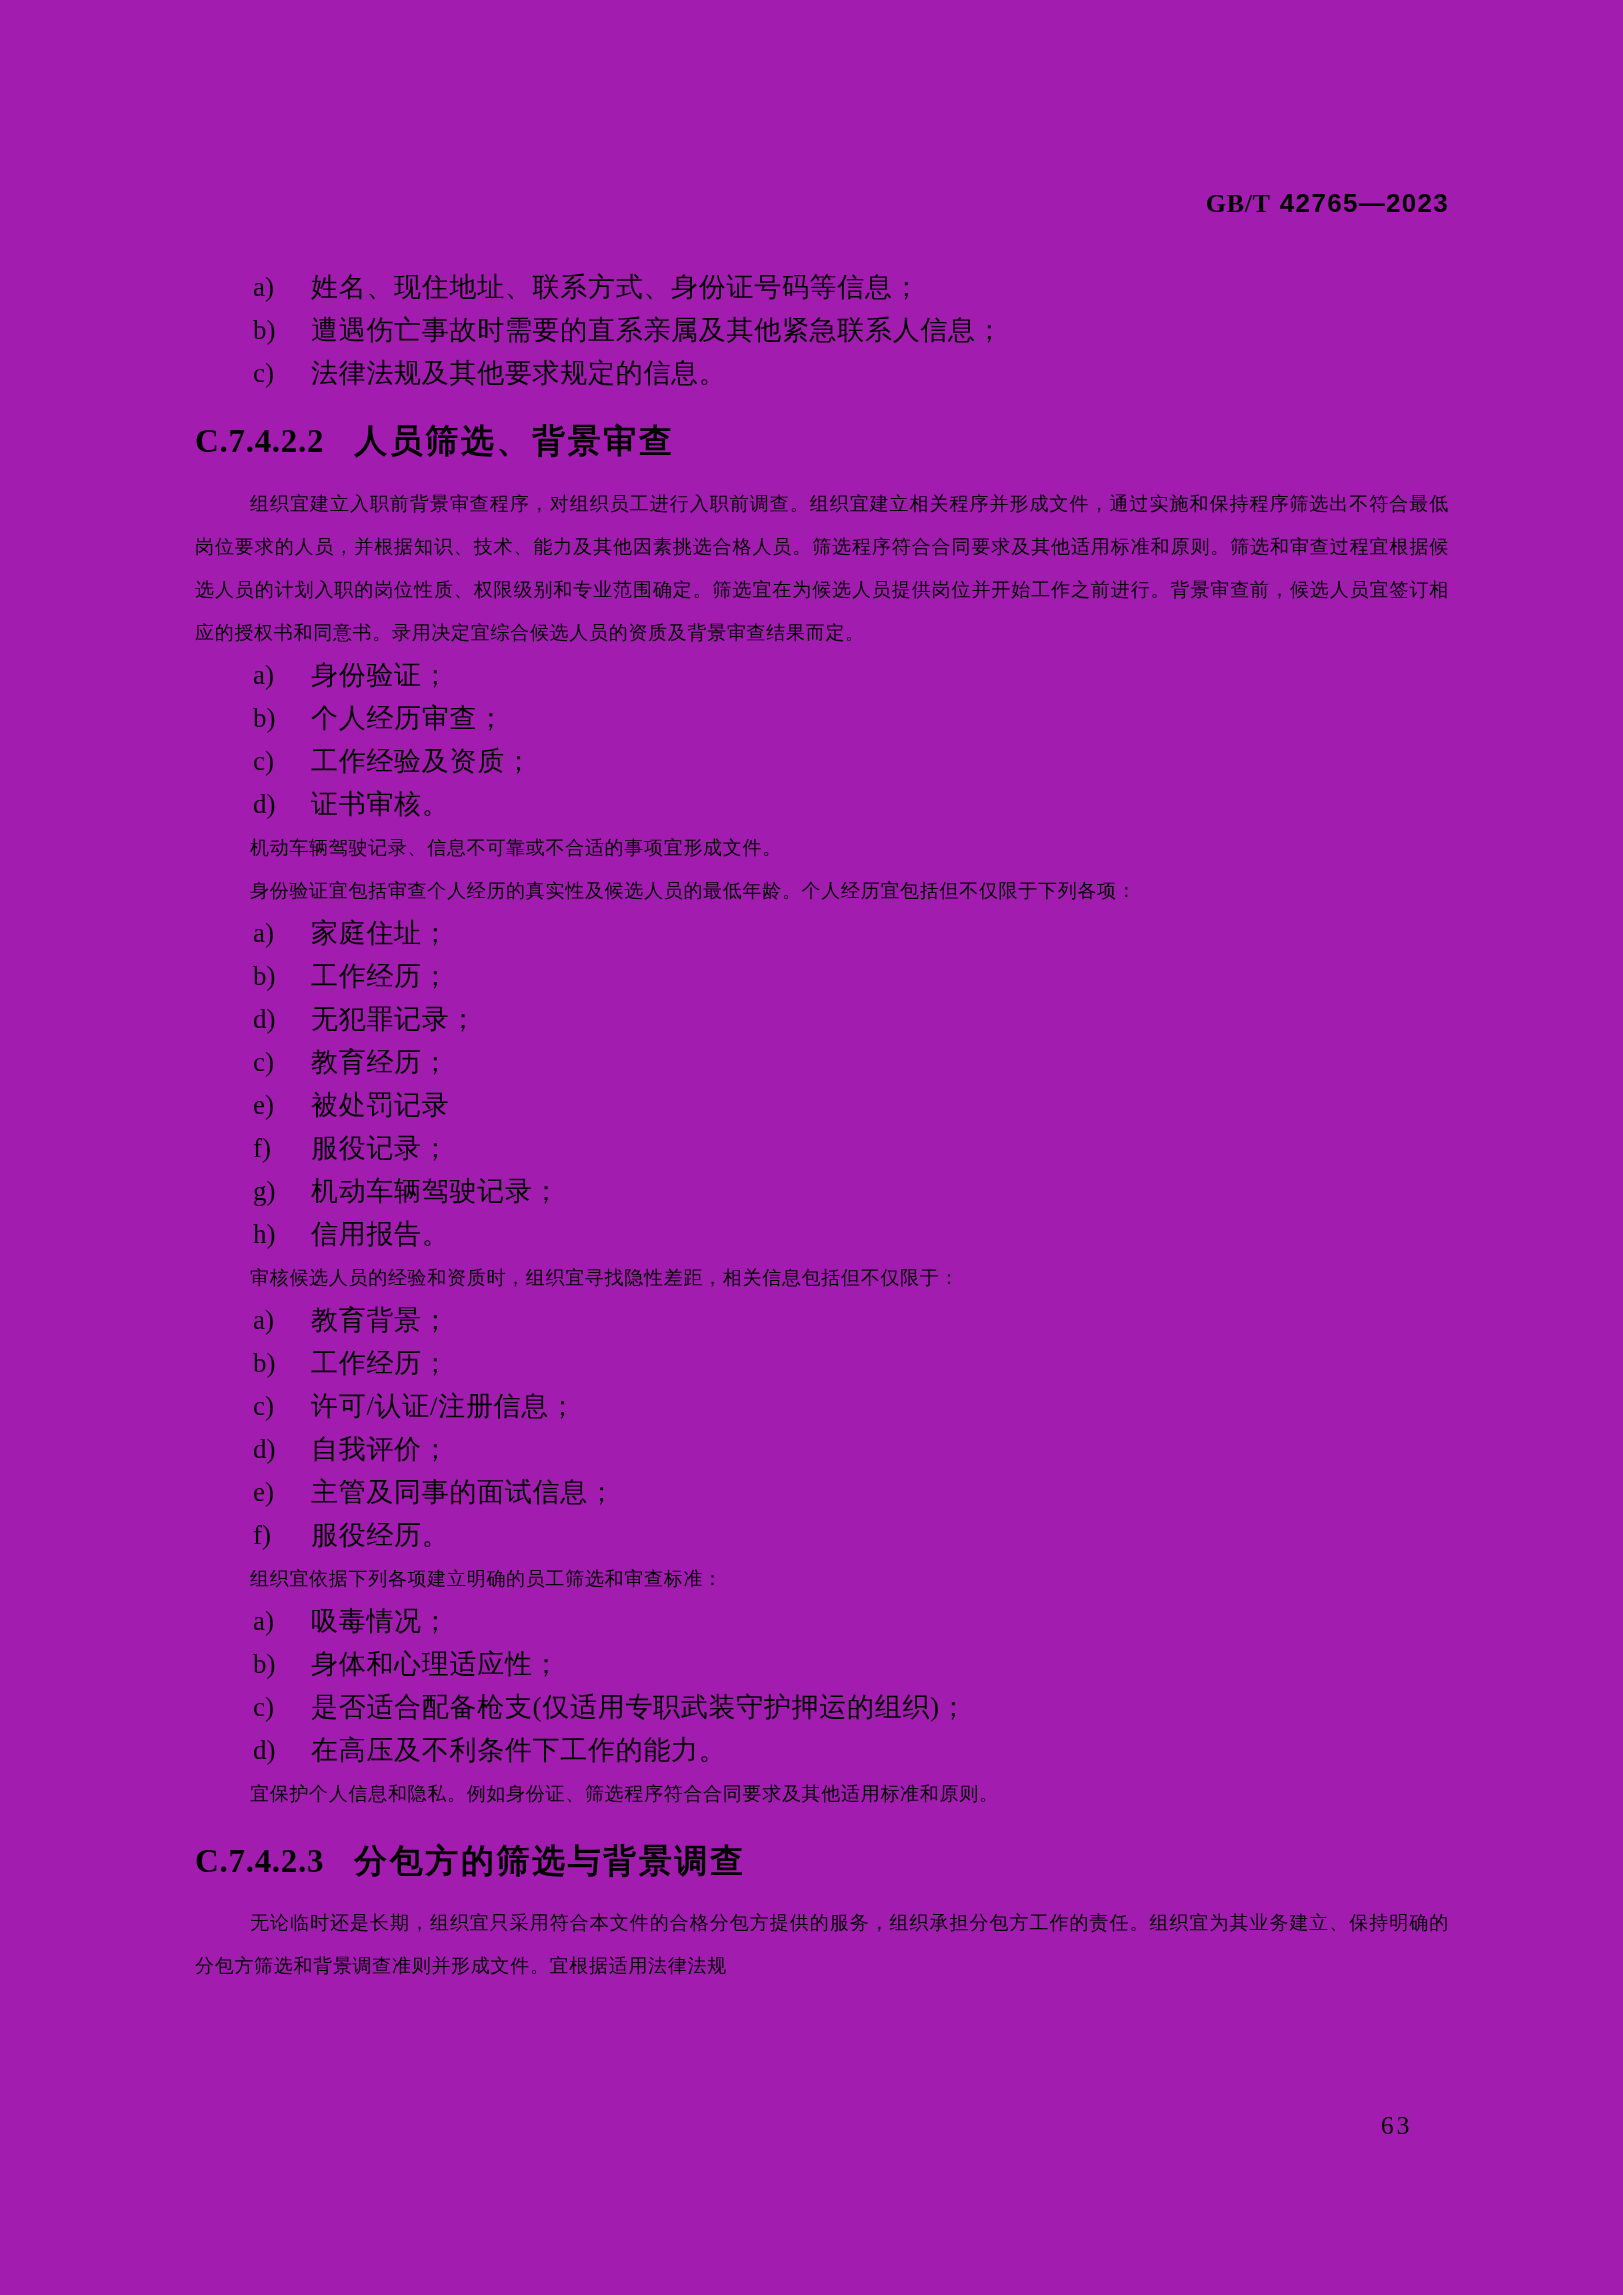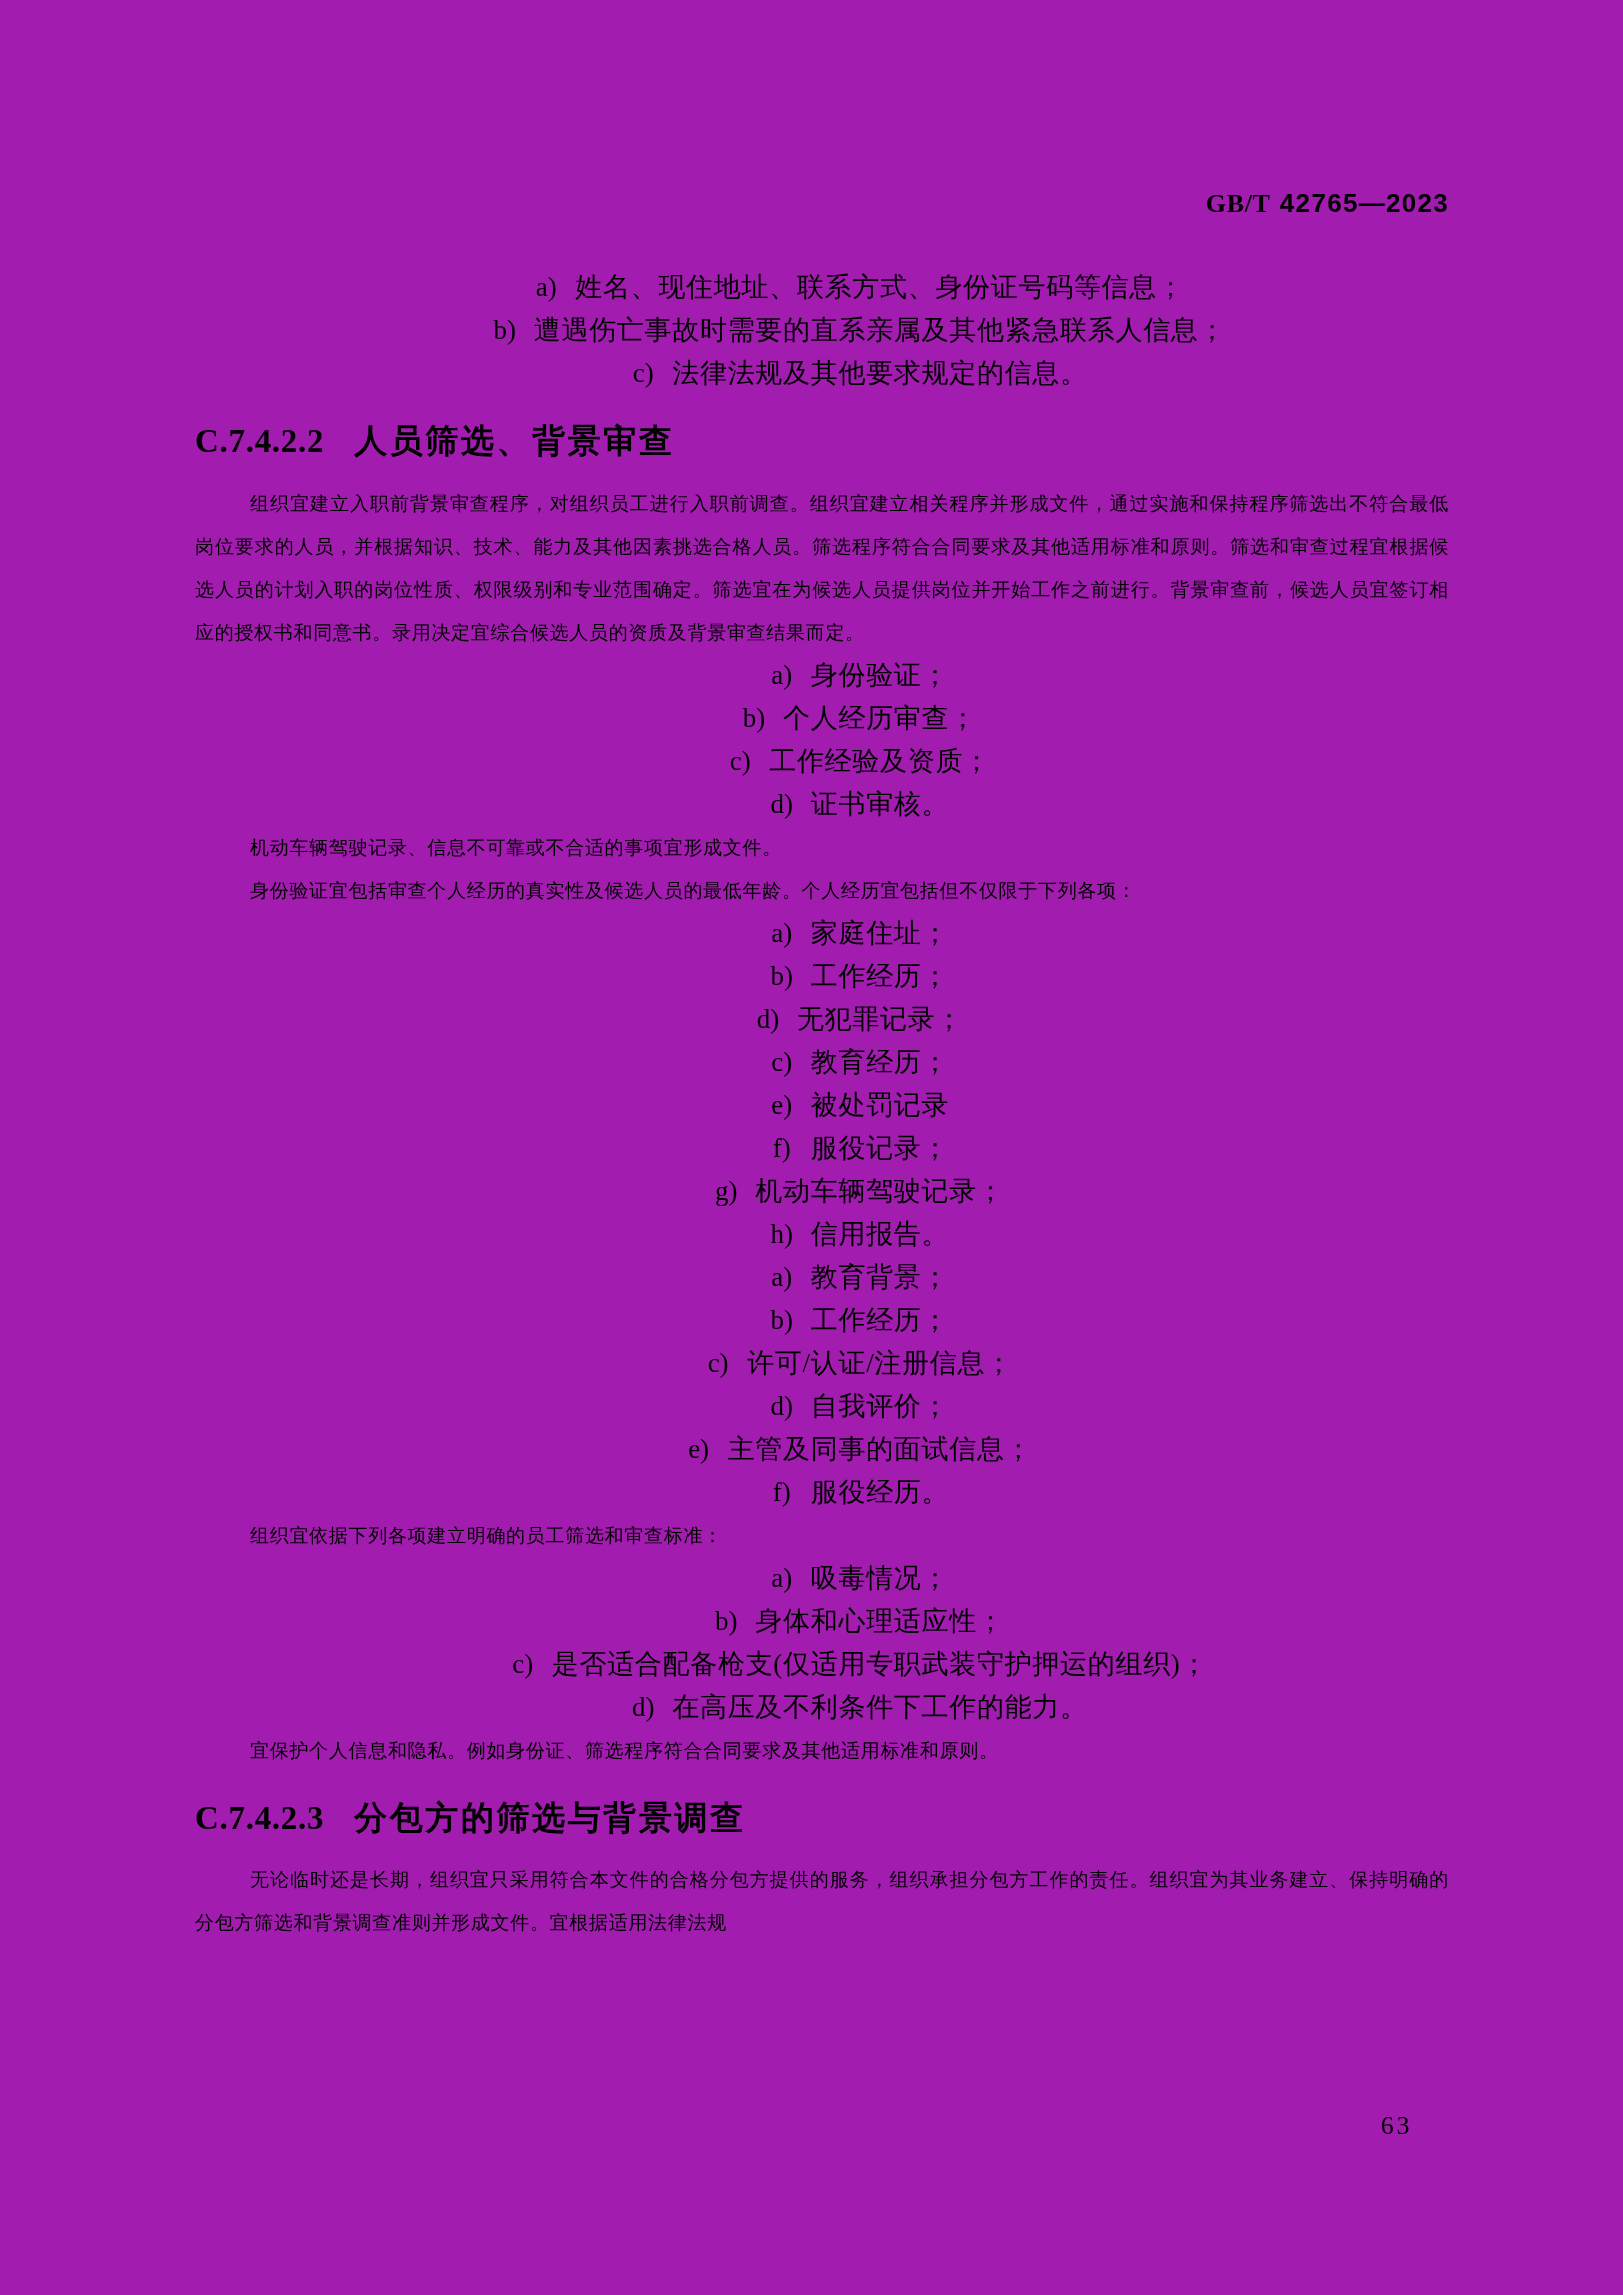--- a/index.html
+++ b/index.html
@@ -44,21 +44,20 @@
     letter-spacing: 0.7px;
     text-align: justify;
     text-indent: 55px;
   }
   .doc-list { margin: 0; }
   .doc-list .li {
     font-size: 27px;
     line-height: 43px;
     letter-spacing: 0.7px;
     padding-left: 58px;
-    text-align: center;
   }
   .li-label {
     display: inline-block;
     width: 58px;
     letter-spacing: 0;
   }
   .clause {
     margin: 25px 0 19.6px 0;
     font-size: 33px;
     line-height: 41px;
@@ -120,20 +119,21 @@
       <div class="li"><span class="li-label">a)</span><span class="li-text">家庭住址；</span></div>
       <div class="li"><span class="li-label">b)</span><span class="li-text">工作经历；</span></div>
       <div class="li"><span class="li-label">d)</span><span class="li-text">无犯罪记录；</span></div>
       <div class="li"><span class="li-label">c)</span><span class="li-text">教育经历；</span></div>
       <div class="li"><span class="li-label">e)</span><span class="li-text">被处罚记录</span></div>
       <div class="li"><span class="li-label">f)</span><span class="li-text">服役记录；</span></div>
       <div class="li"><span class="li-label">g)</span><span class="li-text">机动车辆驾驶记录；</span></div>
       <div class="li"><span class="li-label">h)</span><span class="li-text">信用报告。</span></div>
     </div>
 
+    <p class="para">审核候选人员的经验和资质时，组织宜寻找隐性差距，相关信息包括但不仅限于：</p>
 
     <div class="doc-list">
       <div class="li"><span class="li-label">a)</span><span class="li-text">教育背景；</span></div>
       <div class="li"><span class="li-label">b)</span><span class="li-text">工作经历；</span></div>
       <div class="li"><span class="li-label">c)</span><span class="li-text">许可/认证/注册信息；</span></div>
       <div class="li"><span class="li-label">d)</span><span class="li-text">自我评价；</span></div>
       <div class="li"><span class="li-label">e)</span><span class="li-text">主管及同事的面试信息；</span></div>
       <div class="li"><span class="li-label">f)</span><span class="li-text">服役经历。</span></div>
     </div>
 

